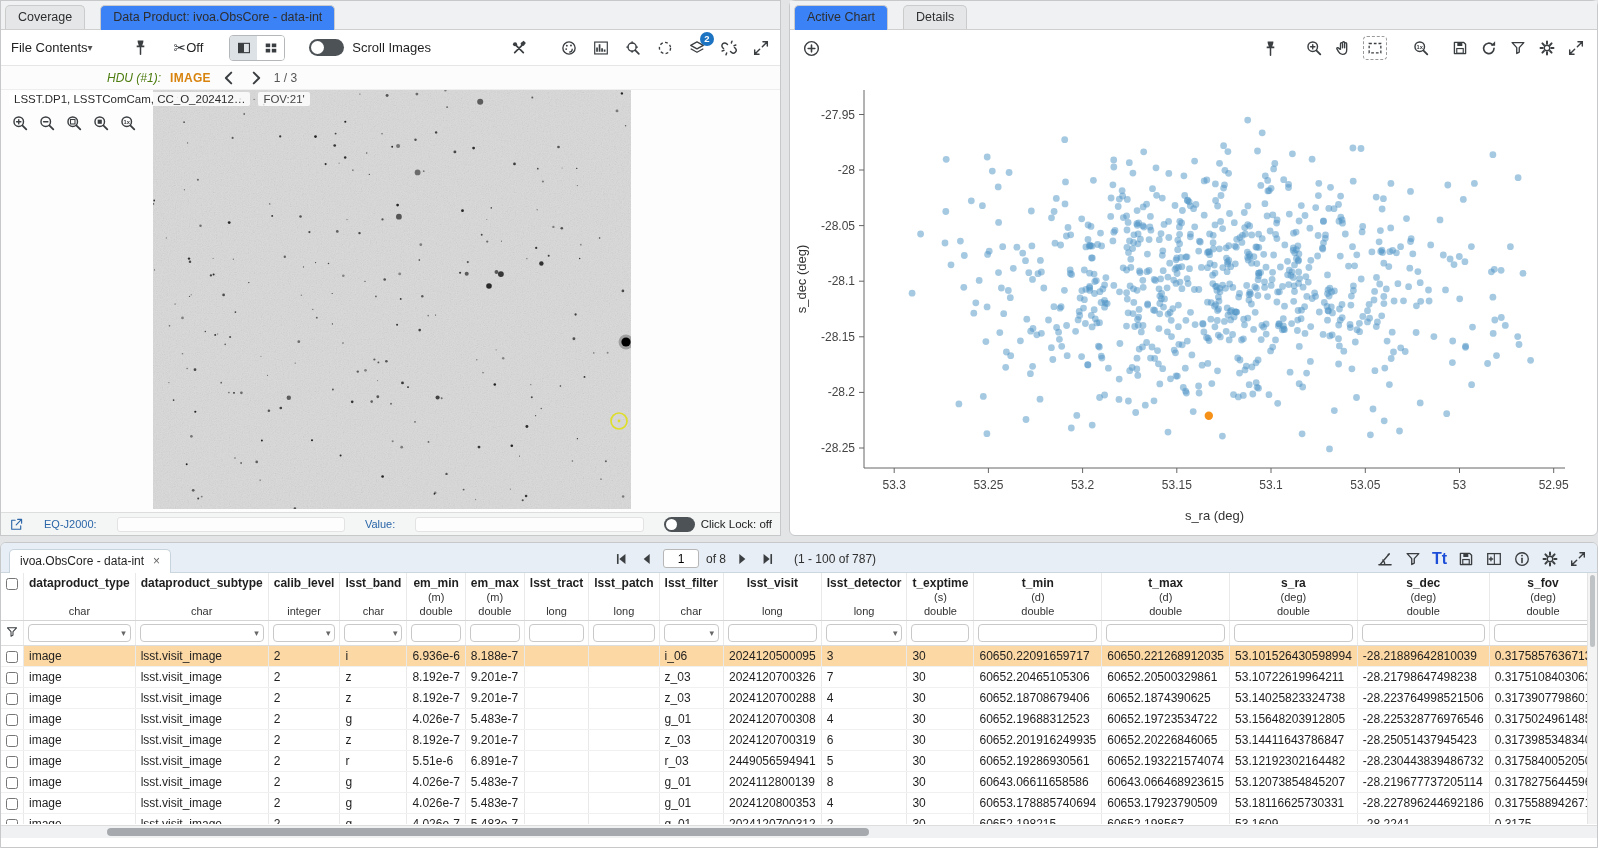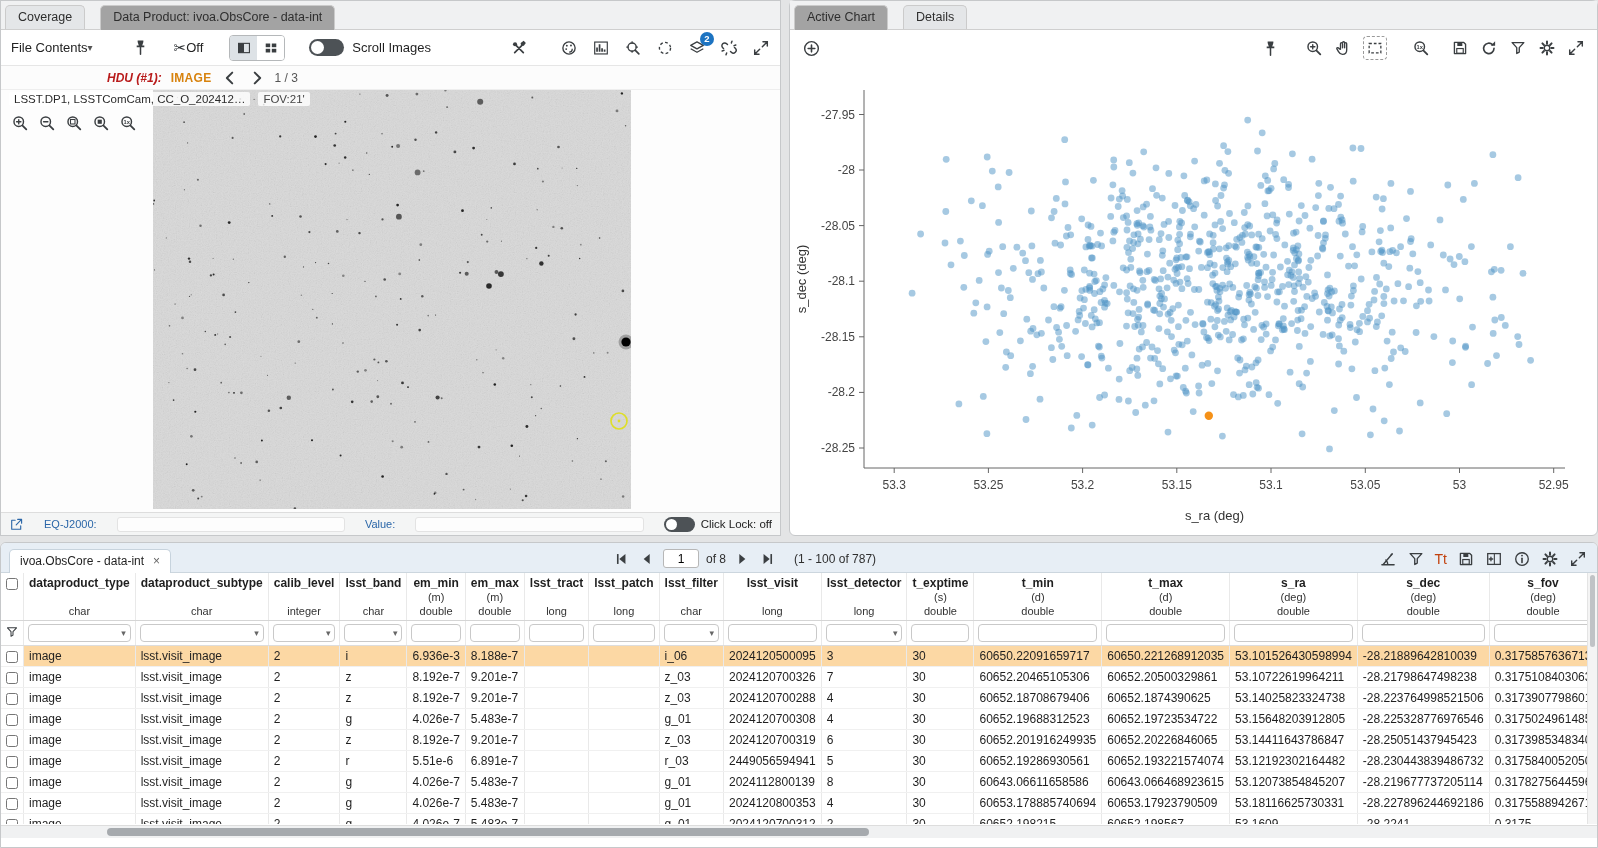--- a/index.html
+++ b/index.html
@@ -8,40 +8,40 @@
 .app{display:flex;flex-direction:column;width:1598px;height:848px;gap:6px}
 .top{display:flex;gap:8px;height:536px}
 .panel{background:#fff;border:1px solid #c6c8ca;display:flex;flex-direction:column;min-width:0}
 .left-panel{width:781px}
 .right-panel{flex:1;border-radius:6px}
 .table-panel{flex:1;border-radius:6px 6px 0 0;overflow:hidden;position:relative}
 
 
 .tabbar{display:flex;align-items:flex-end;background:#f0f1f2;border-bottom:1px solid #cfcfcf;padding:3px 4px 0;gap:15px;height:29px;flex:0 0 29px}
 .tab{padding:4px 12px 5px;font-size:12.5px;background:#e4e6e8;border:1px solid #cbcbcb;border-bottom:none;border-radius:5px 5px 0 0;color:#2e2e2e;white-space:nowrap}
-.tab.active{background:#a3a3a3;margin-bottom:-1px;padding-bottom:6px}
+.tab.active{background:#3b82f6;margin-bottom:-1px;padding-bottom:6px}
 
 
 .img-toolbar{display:flex;align-items:center;height:36px;flex:0 0 36px;padding:0 10px;gap:8px;border-bottom:1px solid #e6e6e6}
 .dd{display:flex;align-items:center;font-size:13px;color:#222;cursor:default}
 .caret{font-size:10px;color:#555}
 .icon{display:inline-flex;line-height:0;color:#3a3e41}
 .scissors{font-size:15px;line-height:1;color:#2f3336}
 .seg{display:flex;border:1px solid #b5b8ba;border-radius:4px;overflow:hidden}
 .seg-btn{width:27px;height:24px;display:flex;align-items:center;justify-content:center;background:#fff}
 .seg-btn.active{background:#dde2e6}
 .toggle{width:35px;height:17px;border-radius:9px;background:#4d5256;position:relative;flex:0 0 auto}
 .toggle .knob{position:absolute;left:2px;top:2px;width:13px;height:13px;border-radius:50%;background:#fff}
 .tool-group{margin-left:auto;display:flex;gap:14px;align-items:center}
 .badged{position:relative}
 .badge{position:absolute;top:-7px;right:-8px;background:var(--badge-blue,#1c73c1);color:#fff;font-size:9.5px;border-radius:50%;width:14px;height:14px;display:flex;align-items:center;justify-content:center;font-weight:bold}
 
 
 .hdu-row{display:flex;align-items:center;gap:9px;height:24px;flex:0 0 24px;padding-left:106px;font-size:12px;background:#fcfcfc;border-bottom:1px solid #eee}
-.hdu-label{font-style:italic;font-weight:bold;color:#b91c1c}
+.hdu-label{font-style:italic;font-weight:normal;color:#4d7c0f}
 .hdu-type{color:var(--hdu-type-orange,#d8830e);font-weight:bold;letter-spacing:.3px}
 .hdu-pos{color:#555}
 
 
 .viewport{position:relative;flex:1;background:#fdfdfd;overflow:hidden}
 #starfield{position:absolute;left:152px;top:0}
 .img-label{position:absolute;top:2px;left:8px;display:flex;gap:8px;z-index:3}
 .img-title,.img-fov{background:rgba(255,255,255,.82);padding:1px 5px;font-size:11.5px;color:#2b2b2b;border-radius:2px;white-space:nowrap}
 .img-fov{color:#444}
 .zoom-row{position:absolute;top:24px;left:10px;display:flex;gap:9px;z-index:3;color:#35393c}
@@ -63,21 +63,21 @@
 
 
 .table-bar{height:30px;flex:0 0 30px;background:#e7eef5;border-bottom:1px solid #ccd6de;display:flex;align-items:flex-end;padding:0 8px;position:relative}
 .ttab{background:#fff;border:1px solid #c7d3dd;border-bottom:none;border-radius:5px 5px 0 0;padding:4px 10px 5px;font-size:12px;display:flex;gap:9px;align-items:center;margin-bottom:-1px;white-space:nowrap}
 .ttab .close{color:#666;font-size:12px;line-height:1}
 .paging{position:absolute;left:612px;bottom:4px;display:flex;align-items:center;gap:7px;font-size:12px;color:#2f2f2f}
 .pgbtn{display:inline-flex;color:#3b3f42}
 .page-input{width:36px;height:19px;border:1px solid #b7b7b7;border-radius:3px;text-align:center;font-size:12px;background:#fff}
 .range{margin-left:11px}
 .tbl-icons{position:absolute;right:10px;bottom:4px;display:flex;gap:10px;align-items:center;color:#3b3f42}
-.tt-icon{font-weight:normal;font-size:14px;color:#c2410c;line-height:1}
+.tt-icon{font-weight:bold;font-size:16px;color:#1d4ed8;line-height:1}
 .table-scroll{height:251px;overflow:hidden;position:relative}
 table{border-collapse:collapse;table-layout:fixed;font-size:12px}
 th,td{border-right:1px solid #e9e9e9;padding:0 5px;text-align:left;white-space:nowrap;overflow:hidden}
 tr.hdr th{border-bottom:1px solid #d5d5d5;vertical-align:top;padding-top:3px;text-align:center;background:#fff;font-weight:normal}
 .cname{font-weight:bold;font-size:12px;line-height:15px}
 .cunit{font-size:11px;height:13px;line-height:13px;color:#333}
 .ctype{font-size:11px;color:#333;line-height:14px;padding-bottom:2px}
 tr.frow th{border-bottom:1px solid #ddd;padding:3px 4px;background:#fff}
 .finp{width:100%;height:18px;border:1px solid #c9c9c9;border-radius:4px;font-size:11px;padding:0 4px}
 .fsel{width:100%;height:18px;border:1px solid #c9c9c9;border-radius:4px;display:flex;align-items:center;justify-content:flex-end;padding-right:4px;background:#fff}
@@ -1660,21 +1660,21 @@
               <th><input class="finp" style=""></th>
             </tr>
           </thead>
           <tbody>
             <tr class="sel">
               <td class="cb-cell"><input type="checkbox" style=""></td>
               <td>image</td>
               <td>lsst.visit_image</td>
               <td>2</td>
               <td>i</td>
-              <td>6.936e-3</td>
+              <td>6.936e-6</td>
               <td>8.188e-7</td>
               <td></td>
               <td></td>
               <td>i_06</td>
               <td>2024120500095</td>
               <td>3</td>
               <td>30</td>
               <td>60650.22091659717</td>
               <td>60650.221268912035</td>
               <td>53.101526430598994</td>

